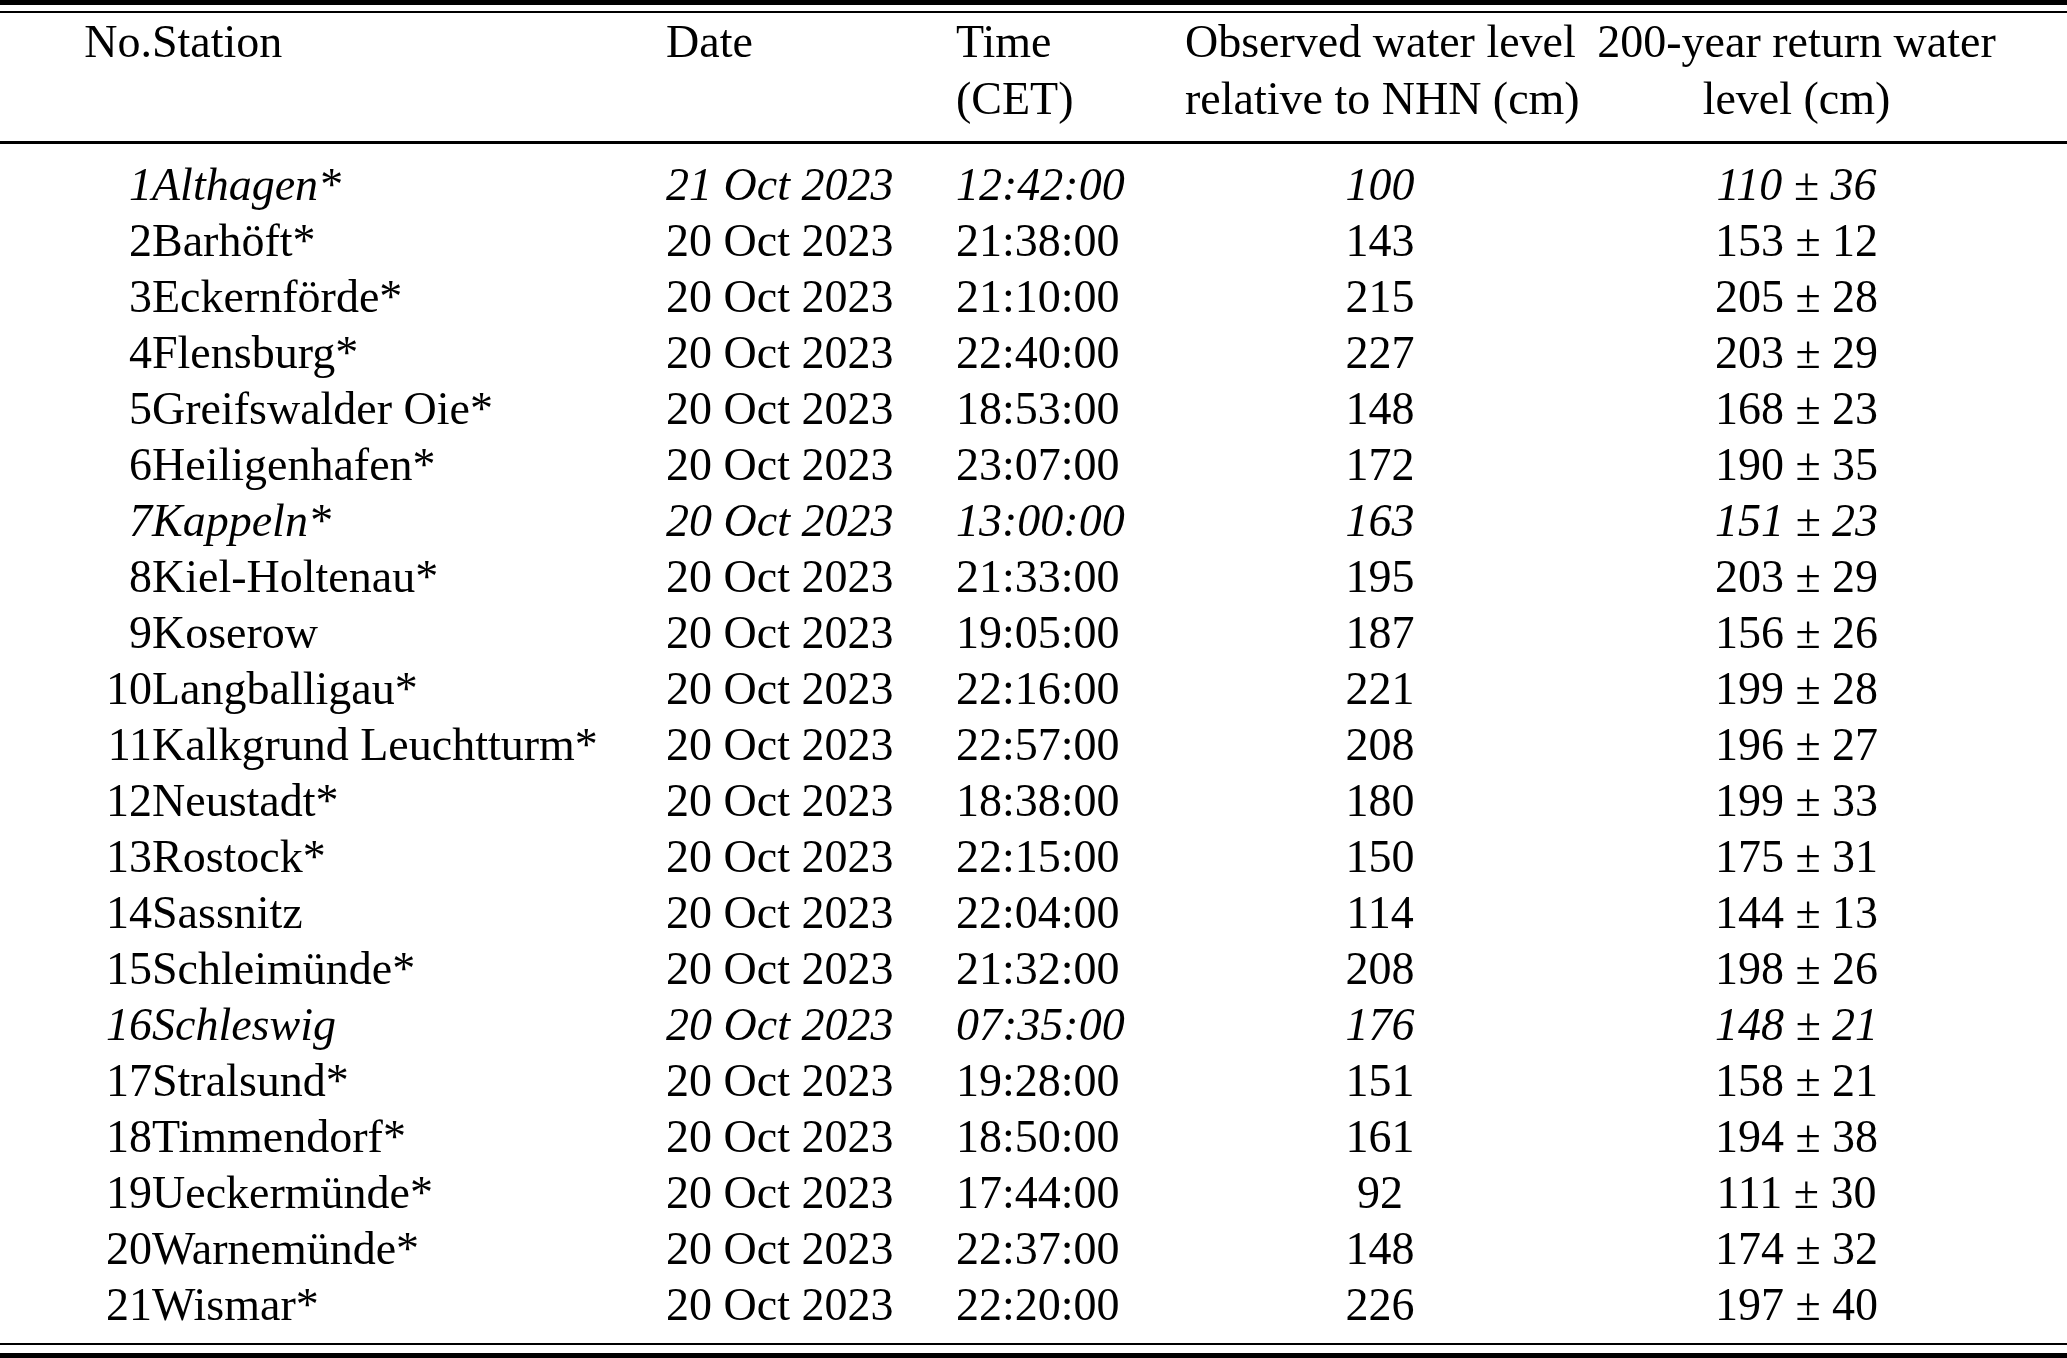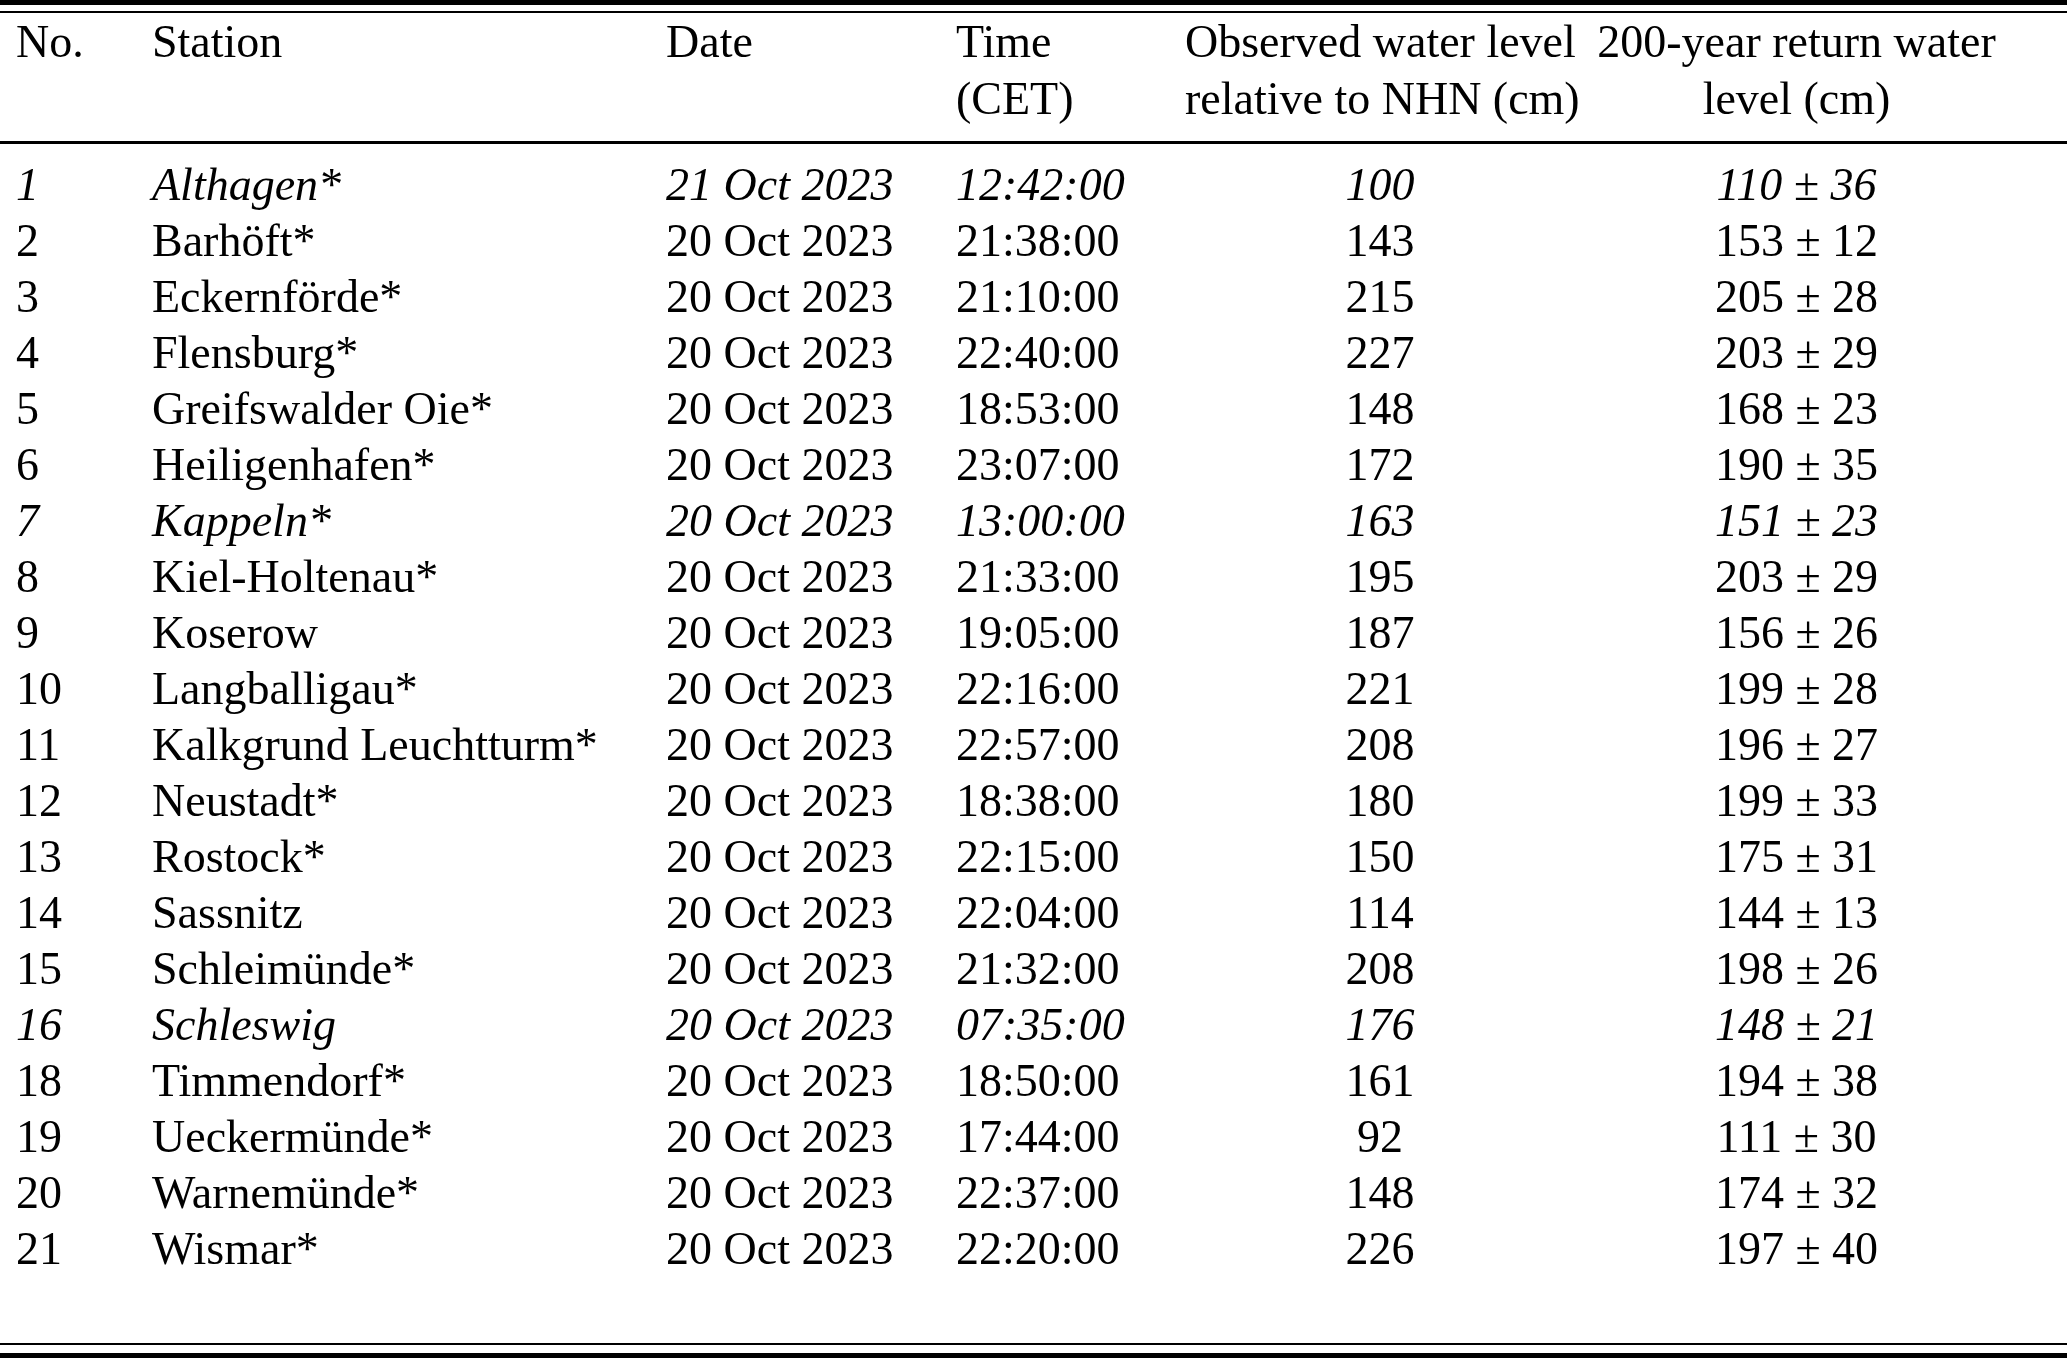--- a/index.html
+++ b/index.html
@@ -50,21 +50,21 @@
     text-align: left;
     white-space: nowrap;
     overflow: visible;
   }
   thead th {
     height: 128px;
     vertical-align: top;
     line-height: 57px;
     border-bottom: 3px solid #000000;
   }
-  thead th.pad-l, tbody td.pad-l { padding-left: 16px; }
+  thead th.pad-l, tbody td.pad-l { padding-left: 16px; text-align: right; }
   thead th.num, tbody td.num {
     text-align: center;
   }
   thead th.last, tbody td.last { padding-right: 49px; }
 
   tr.spacer td { height: 13px; line-height: 13px; padding: 0; border: 0; }
 
   tbody tr.data-row td {
     height: 56px;
     line-height: 56px;
@@ -243,20 +243,28 @@
     </tr>
         <tr class="data-row em">
       <td class="pad-l">16</td>
       <td>Schleswig</td>
       <td>20 Oct 2023</td>
       <td>07:35:00</td>
       <td class="num">176</td>
       <td class="num last">148 ± 21</td>
     </tr>
         <tr class="data-row">
+      <td class="pad-l">17</td>
+      <td>Stralsund*</td>
+      <td>20 Oct 2023</td>
+      <td>19:28:00</td>
+      <td class="num">151</td>
+      <td class="num last">158 ± 21</td>
+    </tr>
+        <tr class="data-row">
       <td class="pad-l">18</td>
       <td>Timmendorf*</td>
       <td>20 Oct 2023</td>
       <td>18:50:00</td>
       <td class="num">161</td>
       <td class="num last">194 ± 38</td>
     </tr>
         <tr class="data-row">
       <td class="pad-l">19</td>
       <td>Ueckermünde*</td>

